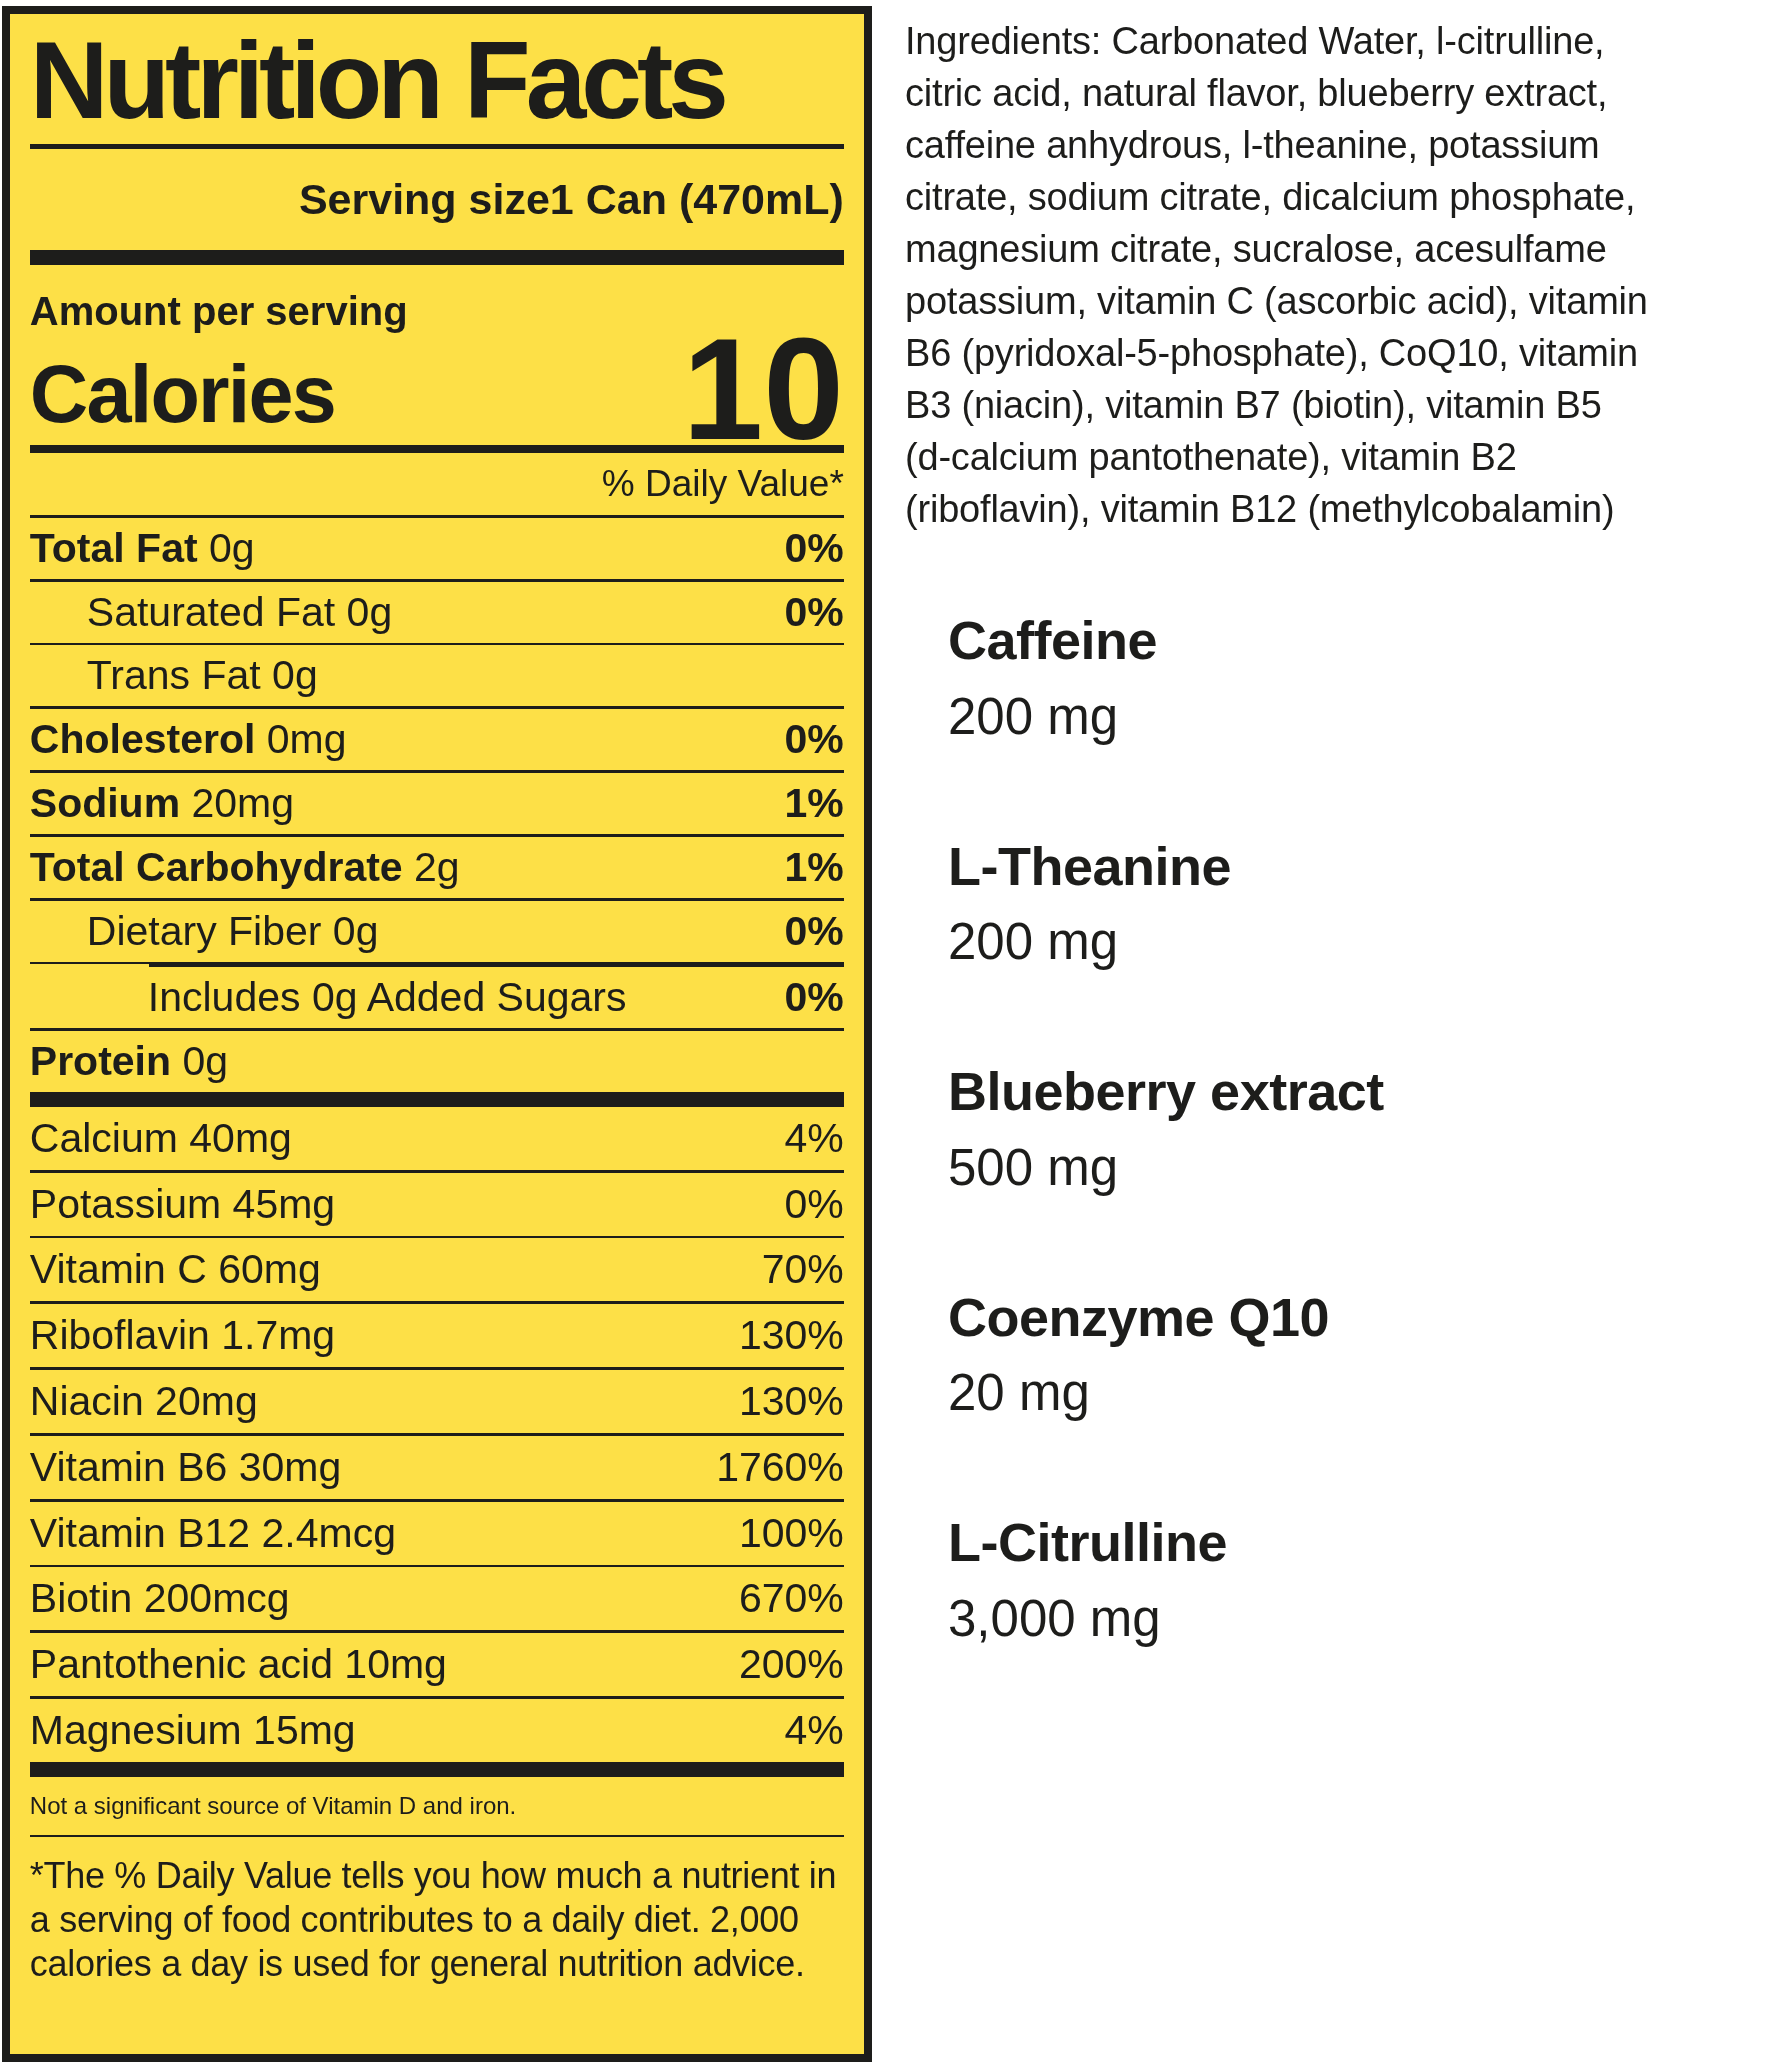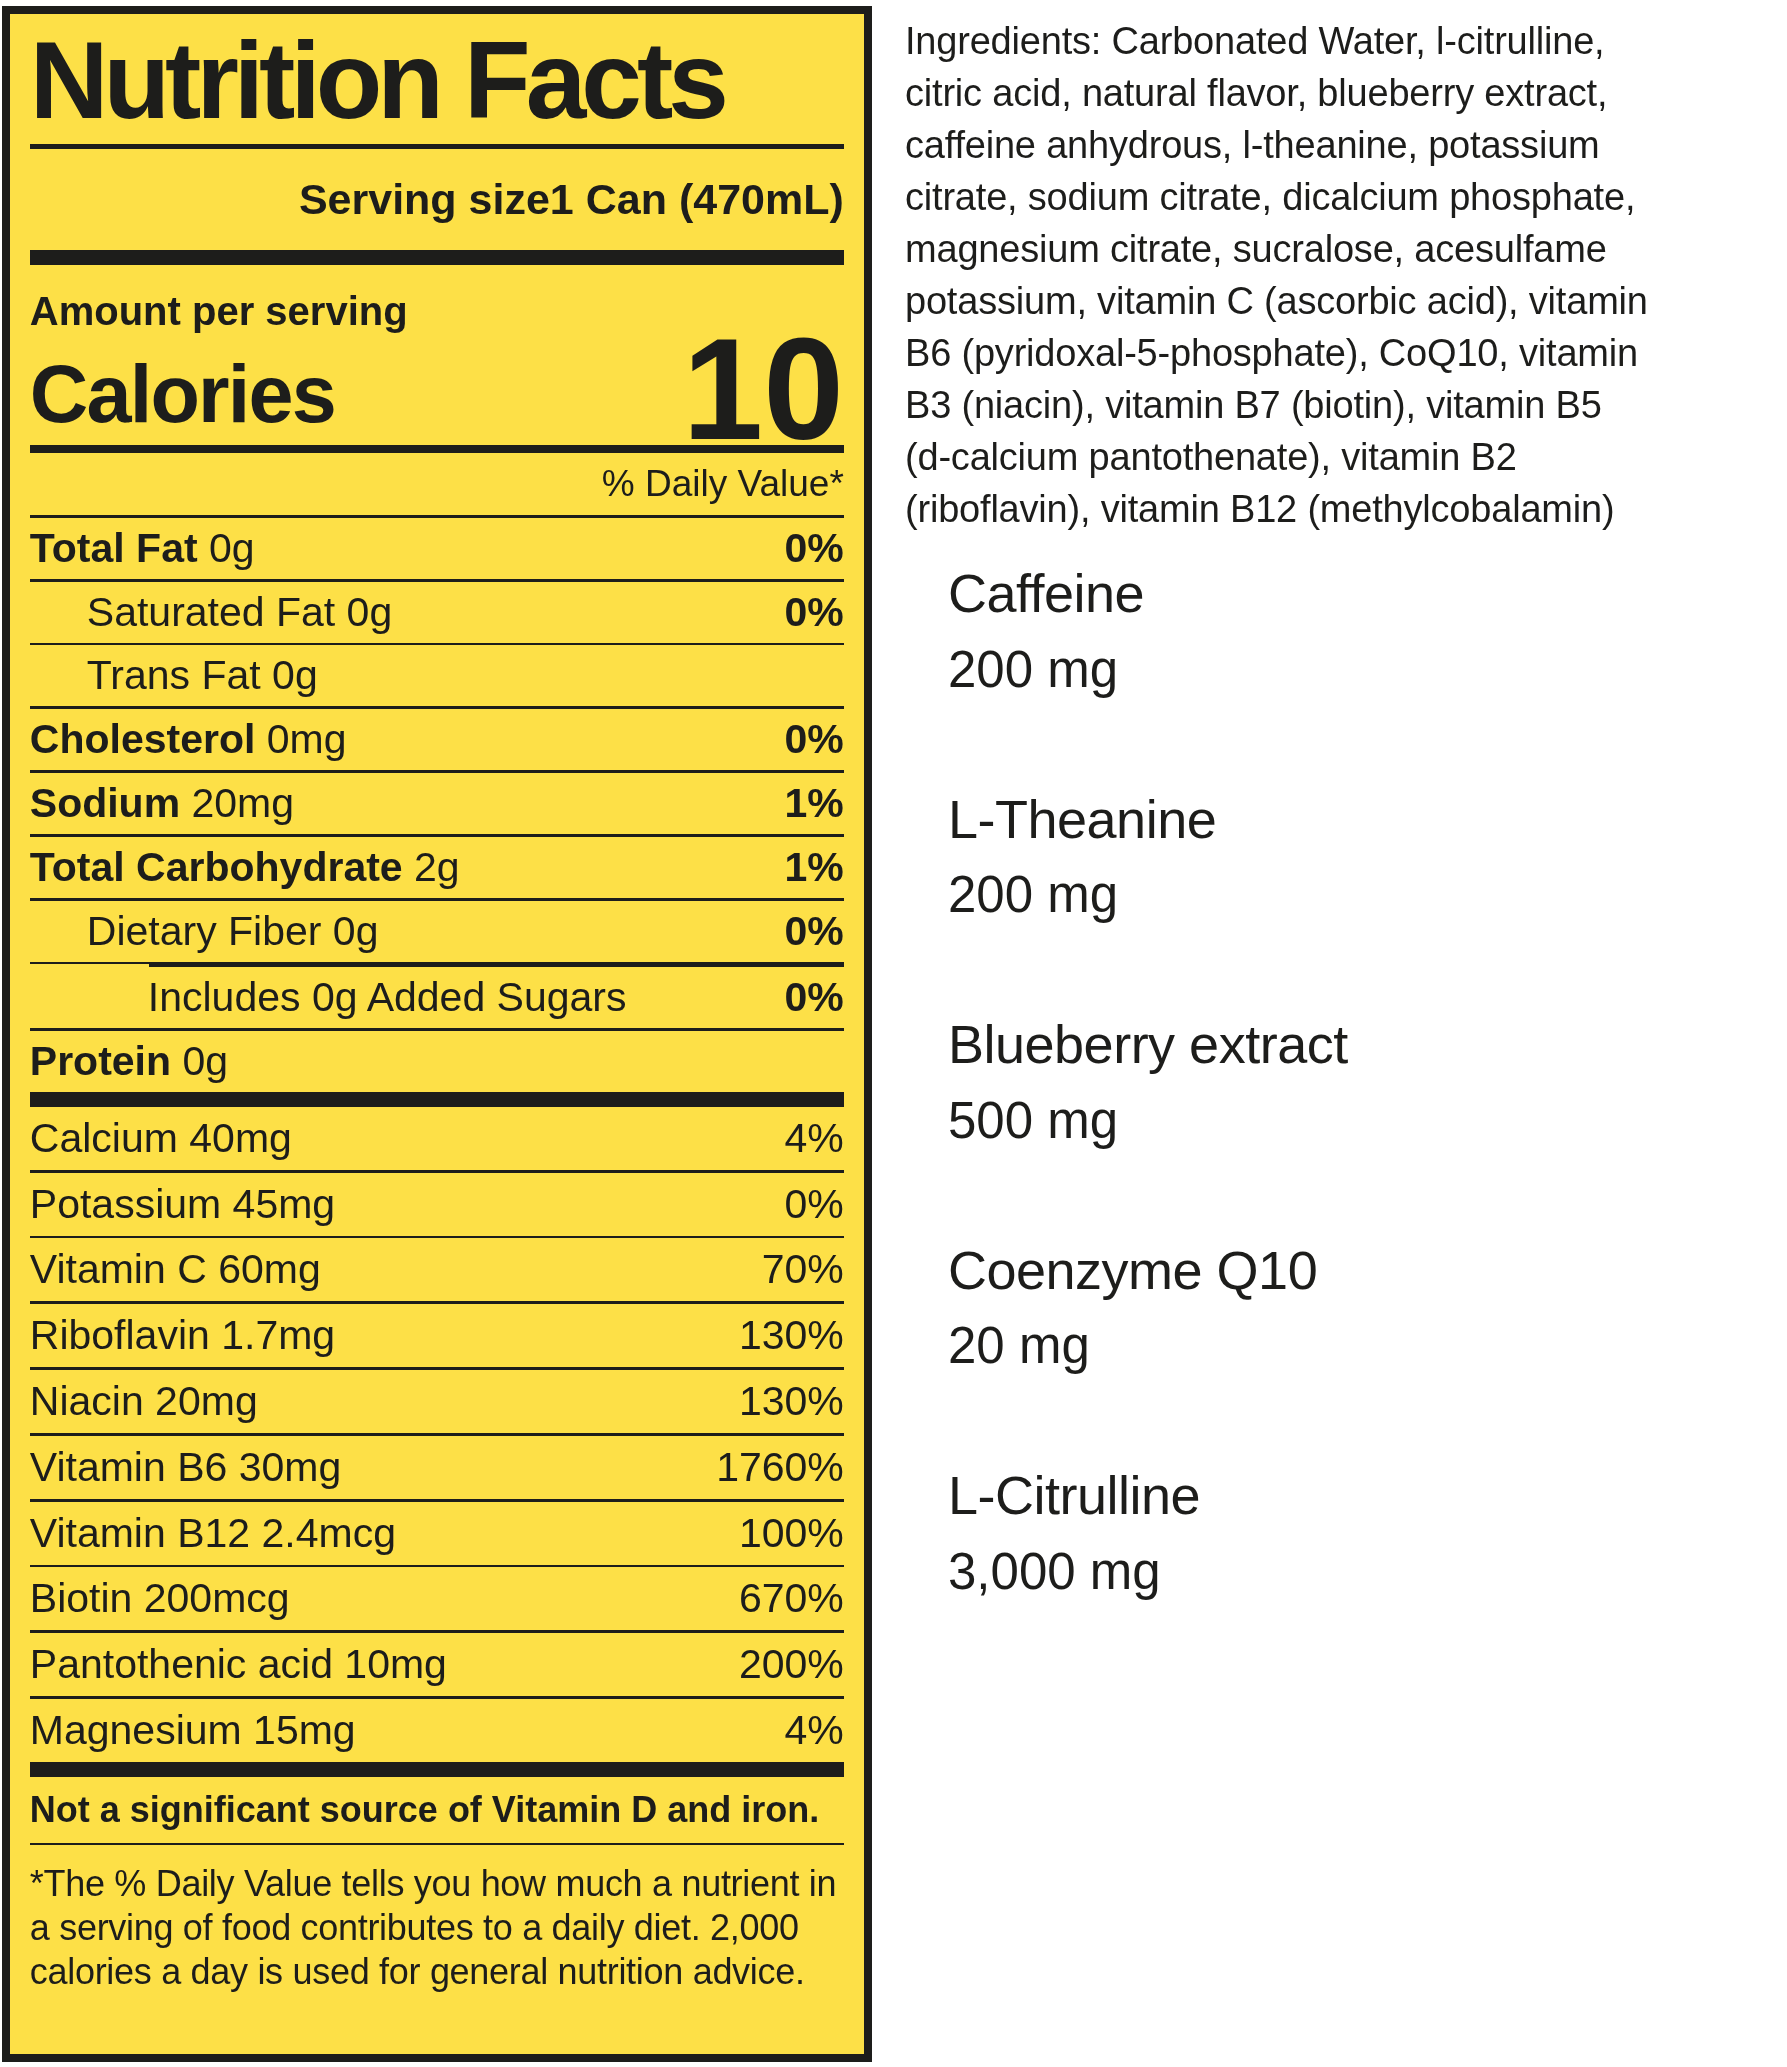--- a/index.html
+++ b/index.html
@@ -42,33 +42,33 @@
     font-size:41px;box-sizing:border-box;
   }
   .mrow{height:63px;}
   .nrow .nname{font-weight:400;}
   .nrow .nname b{font-weight:bold;}
   .nrow .ndv{font-weight:400;}
   .nrow .ndv.dvb{font-weight:bold;}
   .ind-1{padding-left:57px;}
   .ind-2{padding-left:118px;}
   .sep-indent{margin-left:119px;}
-  .source-row{height:66px;flex:none;display:flex;align-items:center;font-size:36px;font-weight:bold;}
+  .source-row{height:58px;flex:none;display:flex;align-items:center;font-size:24px;}
   .footnote{
     flex:none;padding-top:16.5px;font-size:36px;line-height:44px;letter-spacing:-0.3px;
   }
   
   .ingredients{
     position:absolute;left:905px;top:14.7px;
     font-size:38px;font-weight:normal;line-height:52px;letter-spacing:-0.2px;
     white-space:pre;
   }
   .supps{position:absolute;left:948px;top:562px;}
   .supp{margin-bottom:89px;}
-  .supp-name{font-size:54px;font-weight:normal;letter-spacing:-0.5px;margin-bottom:15.6px;}
+  .supp-name{font-size:54px;font-weight:bold;letter-spacing:-0.5px;margin-bottom:15.6px;margin-top:47px;}
   .supp-amount{font-size:51px;font-weight:400;}
 </style>
 </head>
 <body>
 
 <div class="nf-label">
   <div class="nf-title">Nutrition Facts</div>
   <div class="rule rule-title"></div>
 
   <div class="serving-row">

